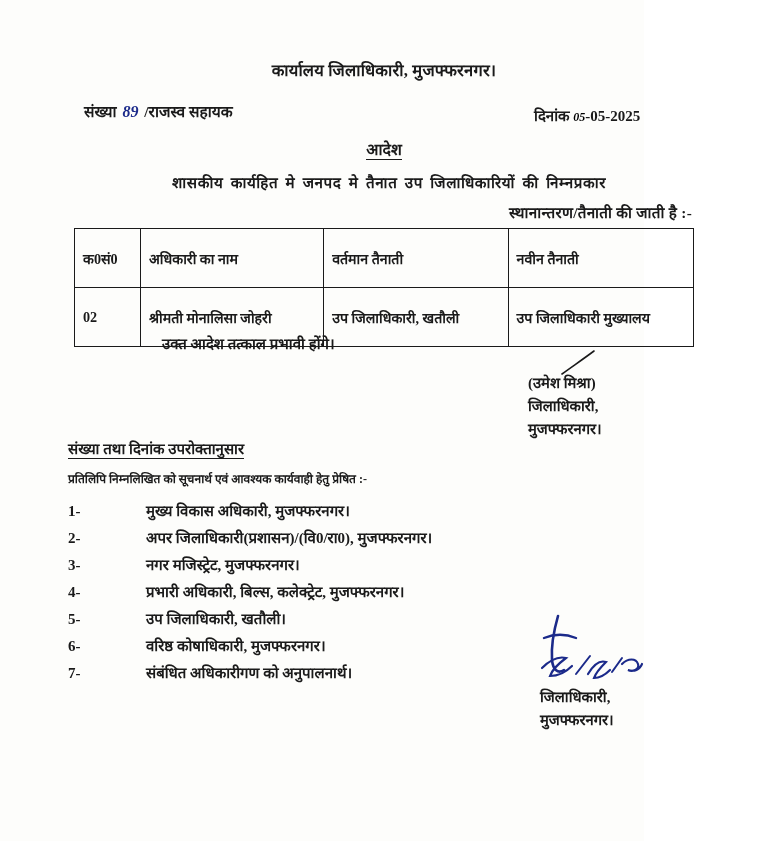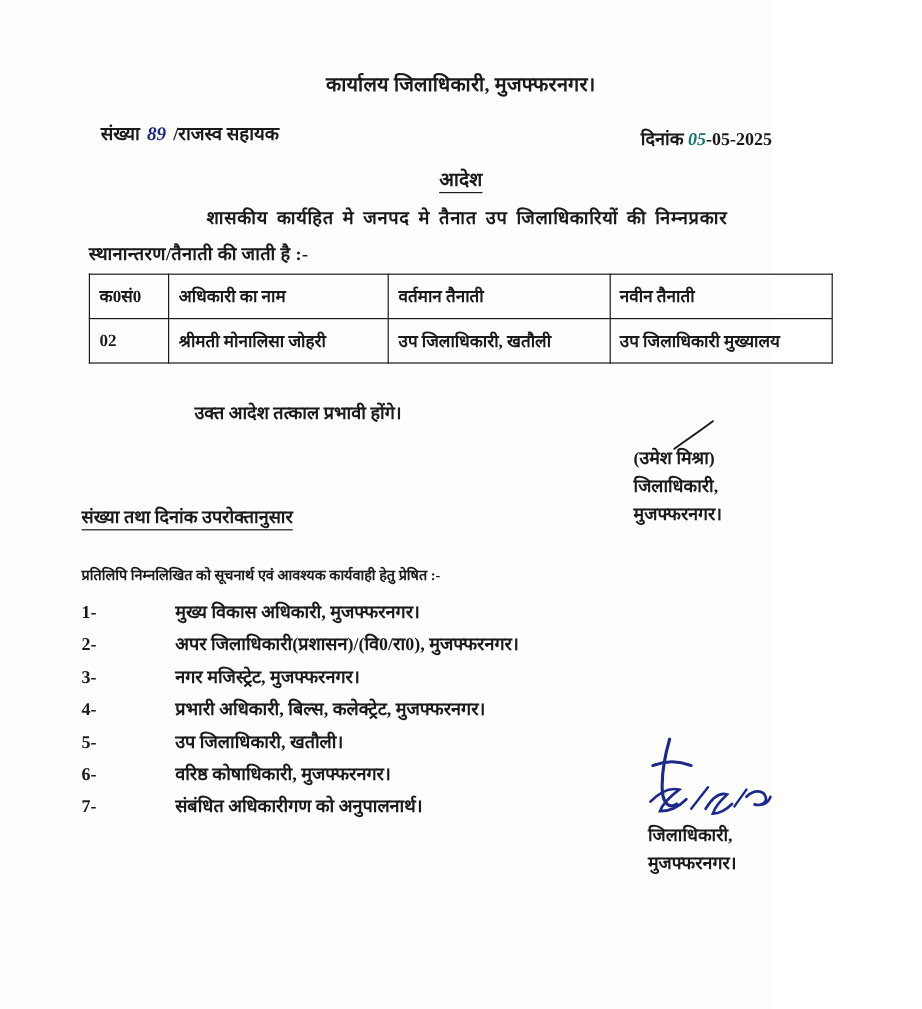--- a/index.html
+++ b/index.html
@@ -62,22 +62,22 @@
     position: absolute;
     top: 105px;
     left: 534px;
     font-size: 15px;
     font-weight: 700;
   }
   .date-hand {
     font-family: "Liberation Serif", serif;
     font-style: italic;
     font-weight: 700;
-    color: #0f766e;
-    font-size: 15px;
+    color: #000000;
+    font-size: 12px;
   }
 
   .aadesh {
     position: absolute;
     top: 138px;
     left: 0;
     width: 768px;
     text-align: center;
     font-size: 16px;
     font-weight: 700;
@@ -99,35 +99,36 @@
   .body-para .l1 {
     display: block;
     text-indent: 96px;
     letter-spacing: 0.6px;
     word-spacing: 3px;
   }
   .body-para .l2 {
     display: block;
     margin-left: -2px;
     letter-spacing: 0.3px;
+    text-align: right;
   }
 
   
   table.order-table {
     position: absolute;
     top: 228px;
     left: 74px;
     width: 620px;
     border-collapse: collapse;
     font-size: 14.2px;
     font-weight: 700;
   }
   table.order-table td, table.order-table th {
     border: 1.3px solid #1a1a1a;
-    padding: 5px 8px;
+    padding: 16px 8px;
     text-align: left;
     vertical-align: middle;
     height: 26px;
     font-weight: 700;
   }
   table.order-table th {
     font-weight: 700;
   }
   .col-sno { width: 52px; }
   .col-name { width: 190px; }
@@ -155,21 +156,21 @@
     position: absolute;
     top: 350px;
     left: 560px;
     width: 40px;
     height: 26px;
   }
 
   
   .sankhya-heading {
     position: absolute;
-    top: 420px;
+    top: 438px;
     left: 68px;
     font-size: 15px;
     font-weight: 700;
   }
   .sankhya-heading span {
     border-bottom: 1.4px solid #1a1a1a;
     padding-bottom: 1px;
   }
   .pratilipi {
     position: absolute;

